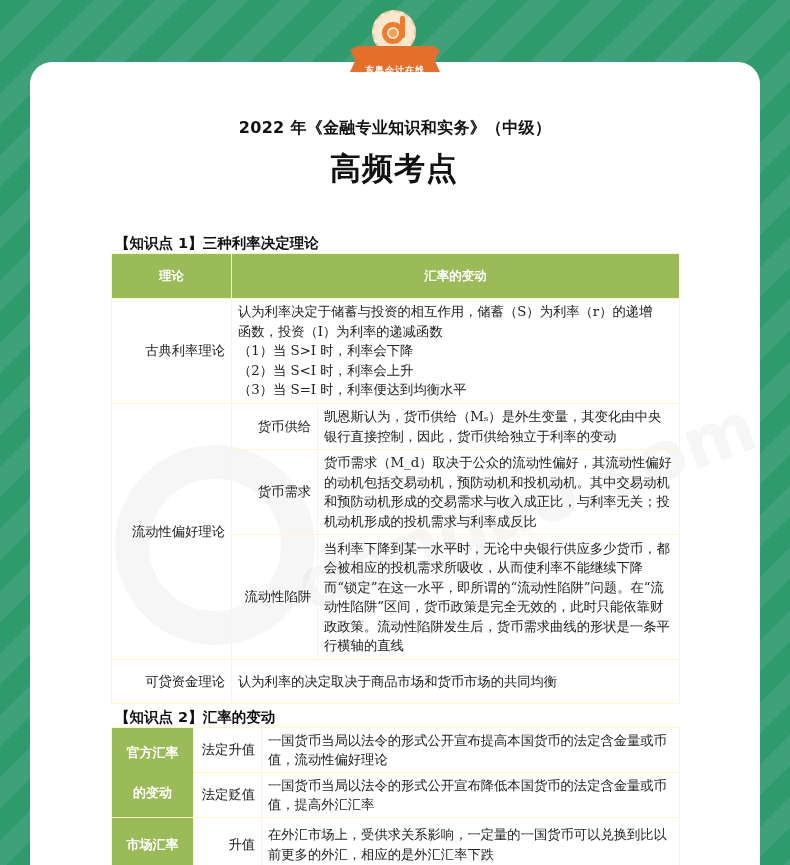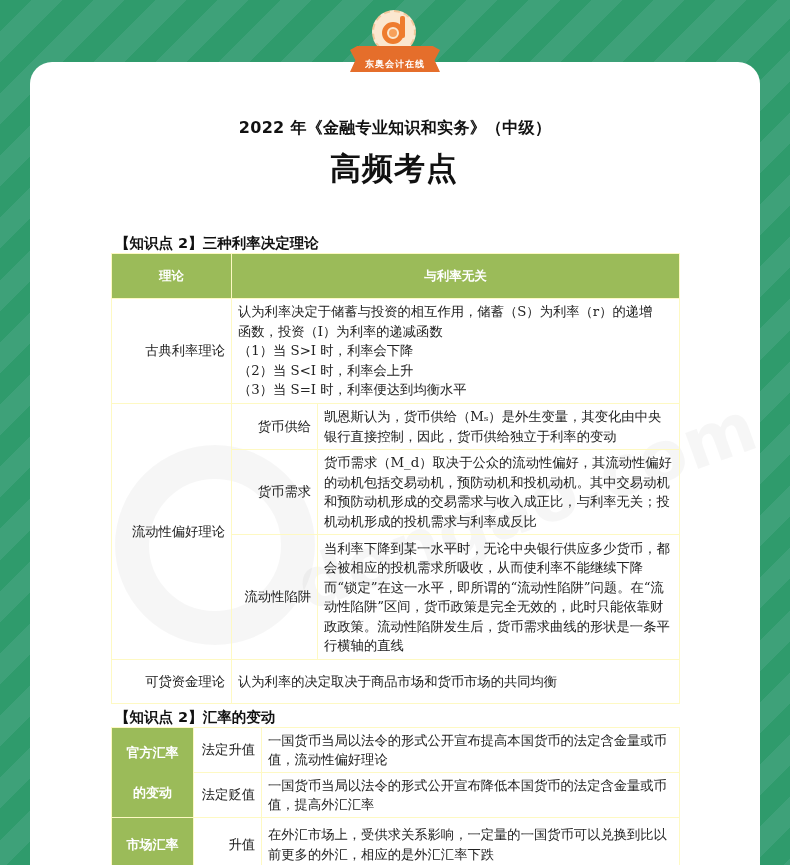--- a/index.html
+++ b/index.html
@@ -68,21 +68,21 @@
       width: 90px; height: 26px;
       background: #e56e2b;
       clip-path: polygon(0 15%, 8% 0, 92% 0, 100% 15%, 94% 55%, 100% 100%, 0 100%, 6% 55%);
       text-align: center;
       color: #fff;
     }
     .logo-ribbon .r1 {
       font-family: "DejaVu Sans", sans-serif;
       font-size: 9px; font-weight: bold;
       line-height: 13px;
-      padding-top: 12px;
+      padding-top: 18px;
       letter-spacing: 1px;
     }
     .logo-ribbon .r2 {
       font-family: "DejaVu Sans", sans-serif;
       font-size: 5px;
       line-height: 7px;
     }
 
     
     .watermark {
@@ -194,32 +194,32 @@
 </div>
 
 <div class="watermark">
   <div class="wm-circle"></div>
   <div class="wm-text">dongao.com</div>
 </div>
 
 <div class="title">2022 年《金融专业知识和实务》（中级）</div>
 <div class="subtitle">高频考点</div>
 
-<div class="section-heading" style="top:234px;">【知识点 2】三种利率决定理论</div>
+<div class="section-heading" style="top:234px;">【知识点 1】三种利率决定理论</div>
 
 <table class="kp" style="top:253px;">
   <colgroup>
     <col style="width:120px">
     <col style="width:86px">
     <col style="width:362px">
   </colgroup>
   <tbody>
       <tr>
     <th>理论</th>
-    <th colspan="2">与利率无关</th>
+    <th colspan="2">汇率的变动</th>
   </tr>
   <tr style="height:105px;">
     <td class="c">古典利率理论</td>
     <td colspan="2" class="desc">
       <span class="line">认为利率决定于储蓄与投资的相互作用，储蓄（S）为利率（r）的递增</span>
       <span class="line">函数，投资（I）为利率的递减函数</span>
       <span class="line">（1）当 S&gt;I 时，利率会下降</span>
       <span class="line">（2）当 S&lt;I 时，利率会上升</span>
       <span class="line">（3）当 S=I 时，利率便达到均衡水平</span>
     </td>

